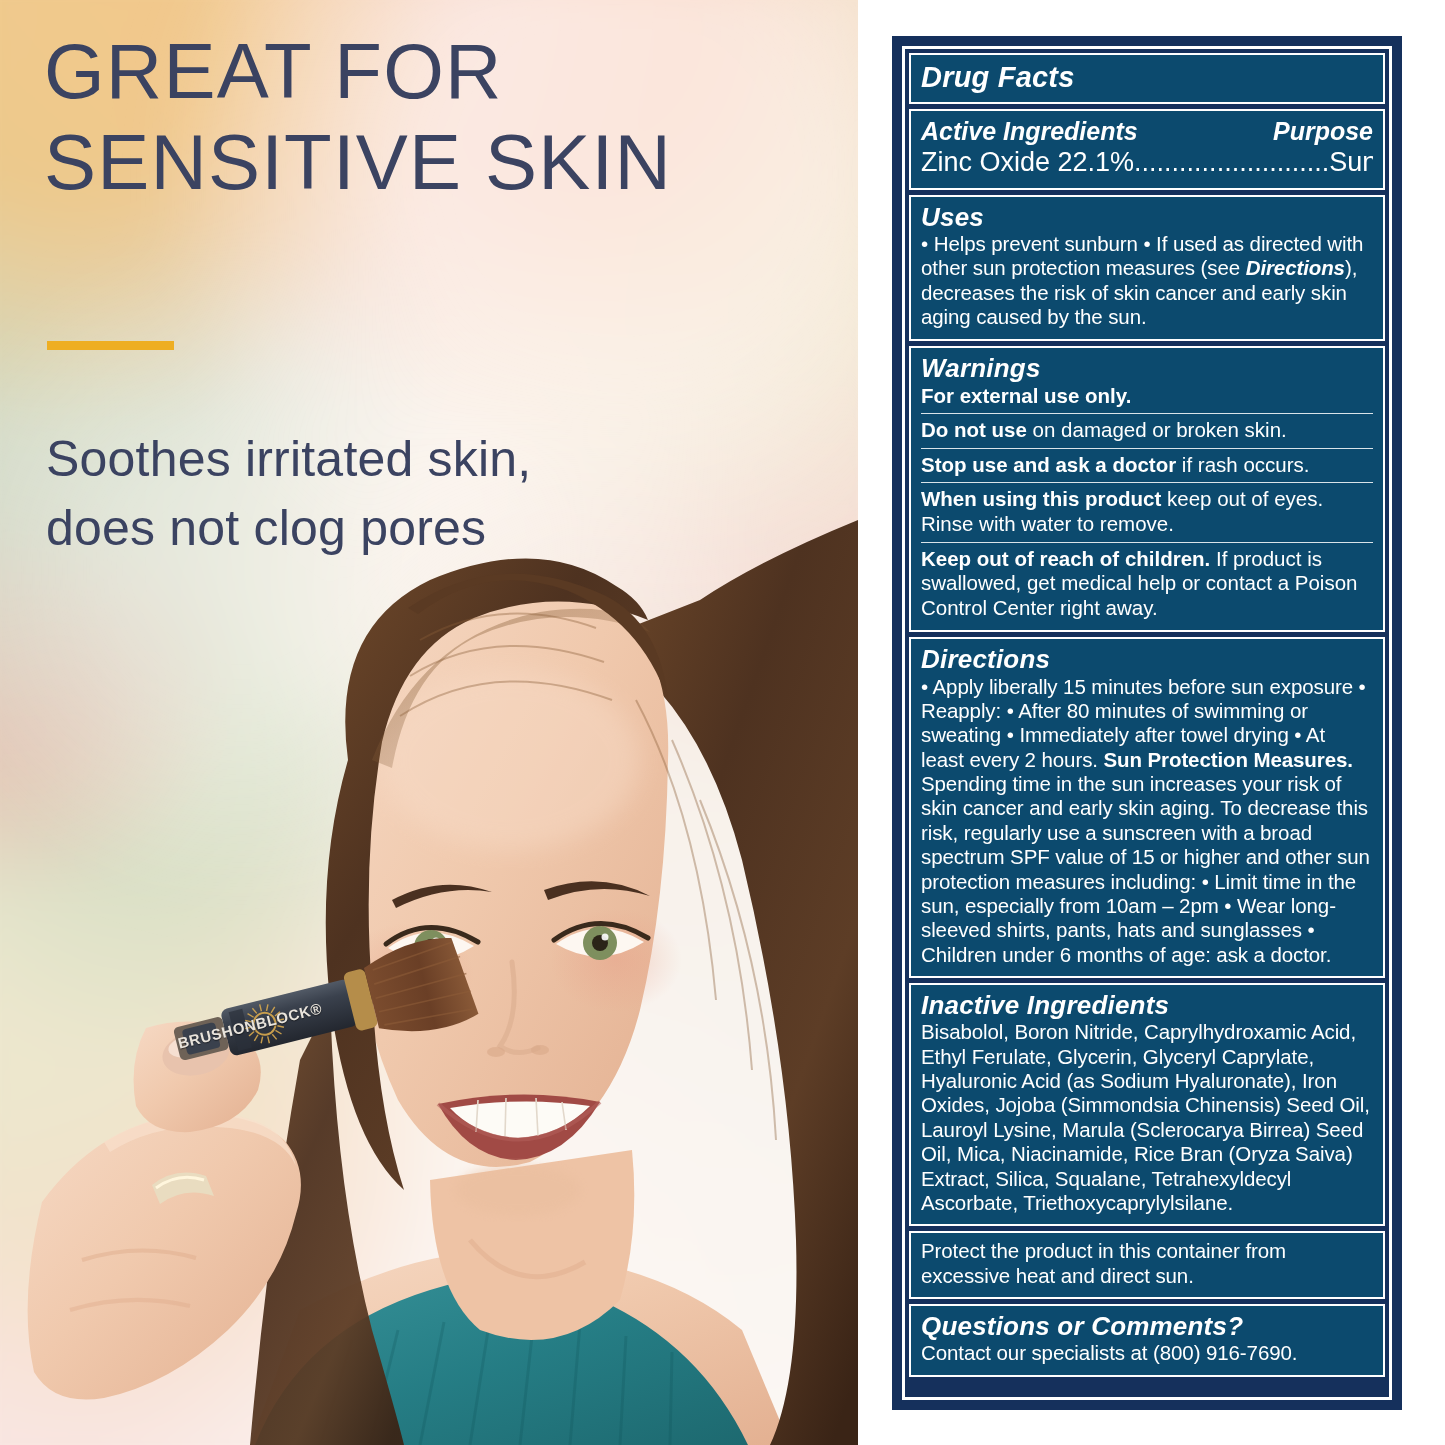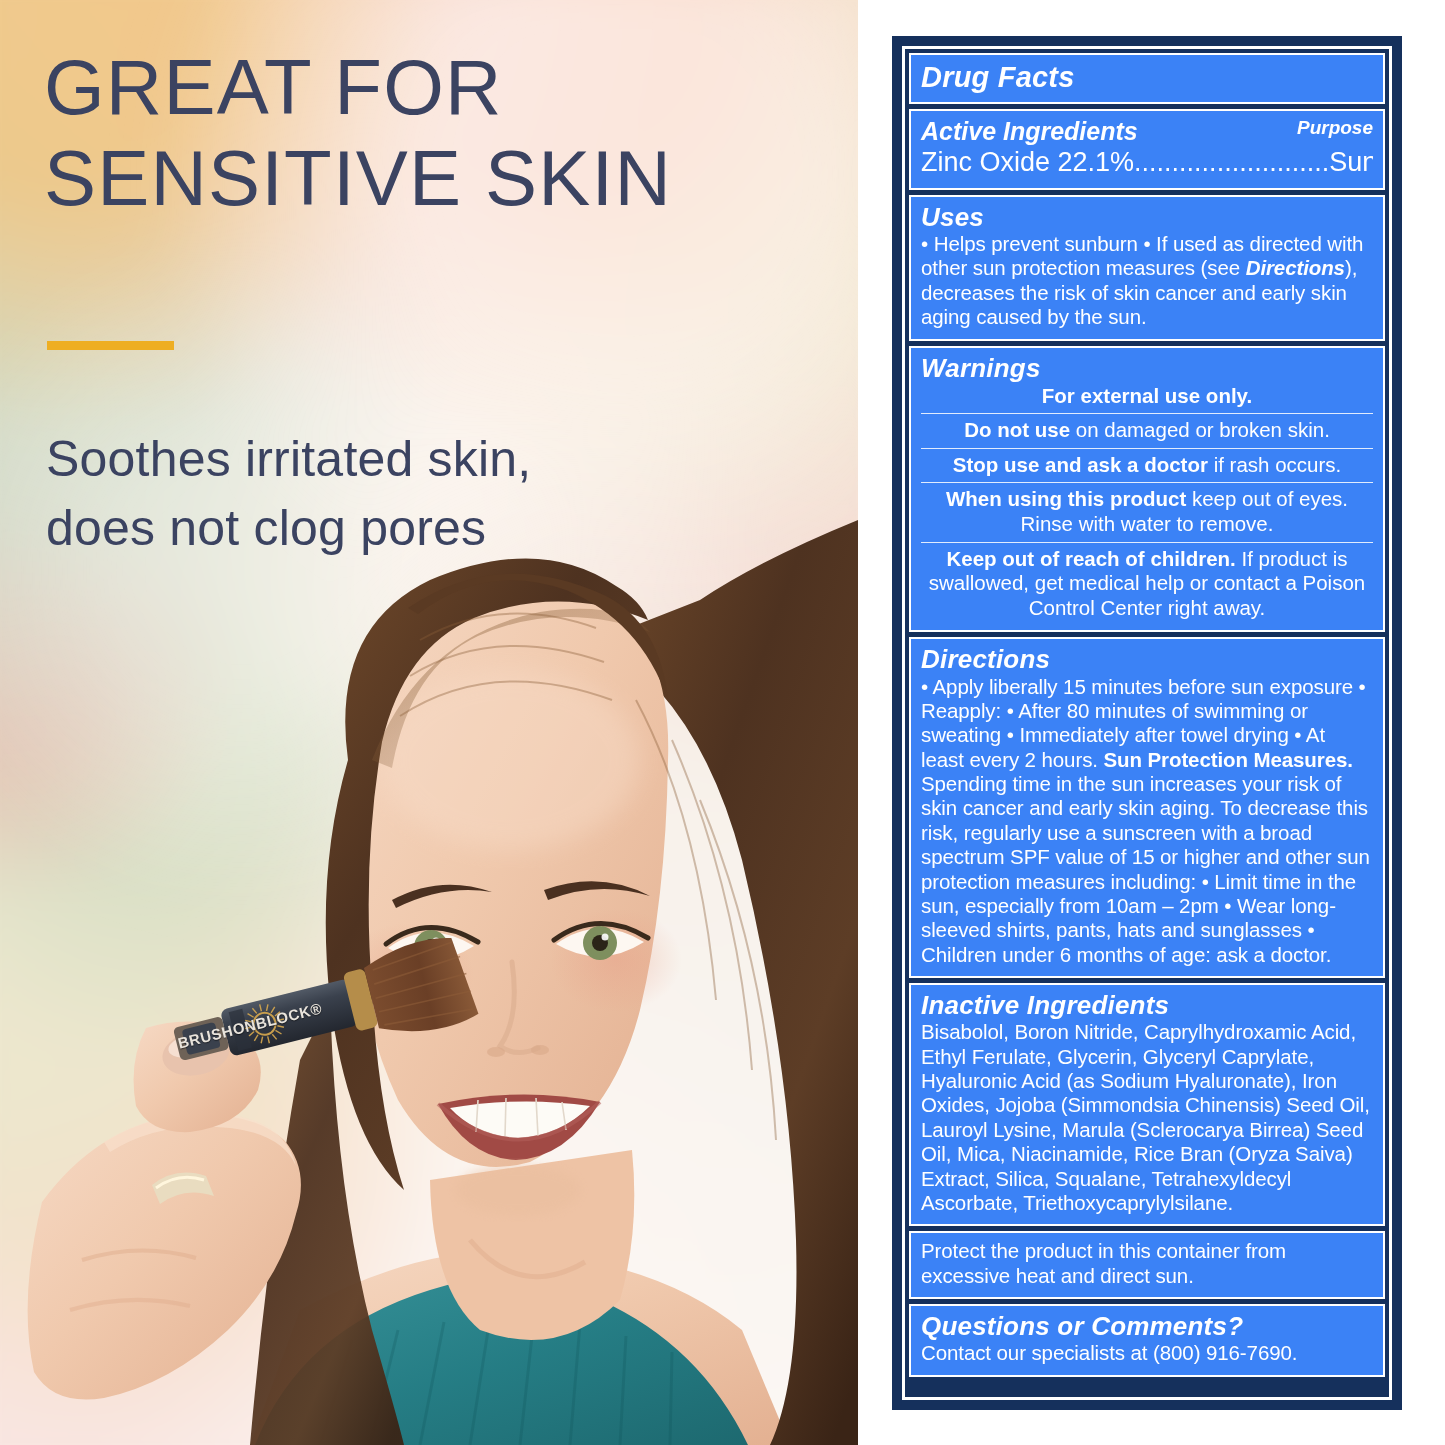--- a/index.html
+++ b/index.html
@@ -53,21 +53,20 @@
 
   
   .subject { position:absolute; inset:0; }
 
   
   .headline-wrap {
     position: absolute;
     left: 44px; top: 26px;
     width: 790px;
     z-index: 6;
-    margin-top: 16px;
   }
   .headline {
     font-size: 78px;
     line-height: 1.17;
     font-weight: 300;
     letter-spacing: 1.2px;
     color: #3b4361;
     text-transform: uppercase;
     font-stretch: condensed;
   }
@@ -105,21 +104,21 @@
   .df-inner {
     width: 100%; height: 100%;
     border: 3px solid #ffffff;
     padding: 4px;
     display: flex;
     flex-direction: column;
     gap: 5px;
   }
   .df-box {
     border: 2px solid #ffffff;
-    background: #3b82f6;
+    background: #0c4a6e;
     padding: 6px 10px 9px 10px;
     color: #ffffff;
   }
   .df-title {
     font-style: italic;
     font-weight: bold;
     font-size: 26px;
     line-height: 1.12;
     letter-spacing: .2px;
   }
@@ -134,34 +133,33 @@
   .df-body i { font-style: italic; font-weight: 700; }
   .active-row {
     display: flex;
     justify-content: space-between;
     align-items: flex-start;
   }
   .active-row .ai-label {
     font-style: italic; font-weight: bold; font-size: 25px;
   }
   .active-row .purpose-label {
-    font-style: italic; font-weight: bold; font-size: 19px;
+    font-style: italic; font-weight: bold; font-size: 25px;
   }
   .dots-line {
     font-size: 27px;
     line-height: 1.2;
     white-space: nowrap;
     overflow: hidden;
   }
   .warn-item {
     font-size: 20.5px;
     line-height: 1.2;
     padding: 4px 0 5px 0;
     border-bottom: 1px solid rgba(255,255,255,.85);
-    text-align: center;
   }
   .warn-item:last-child { border-bottom: none; padding-bottom: 1px; }
   .warn-item b { font-weight: 700; }
   .warn-first { padding-top: 1px; }
 </style>
 </head>
 <body>
 
 <div class="canvas">
 

